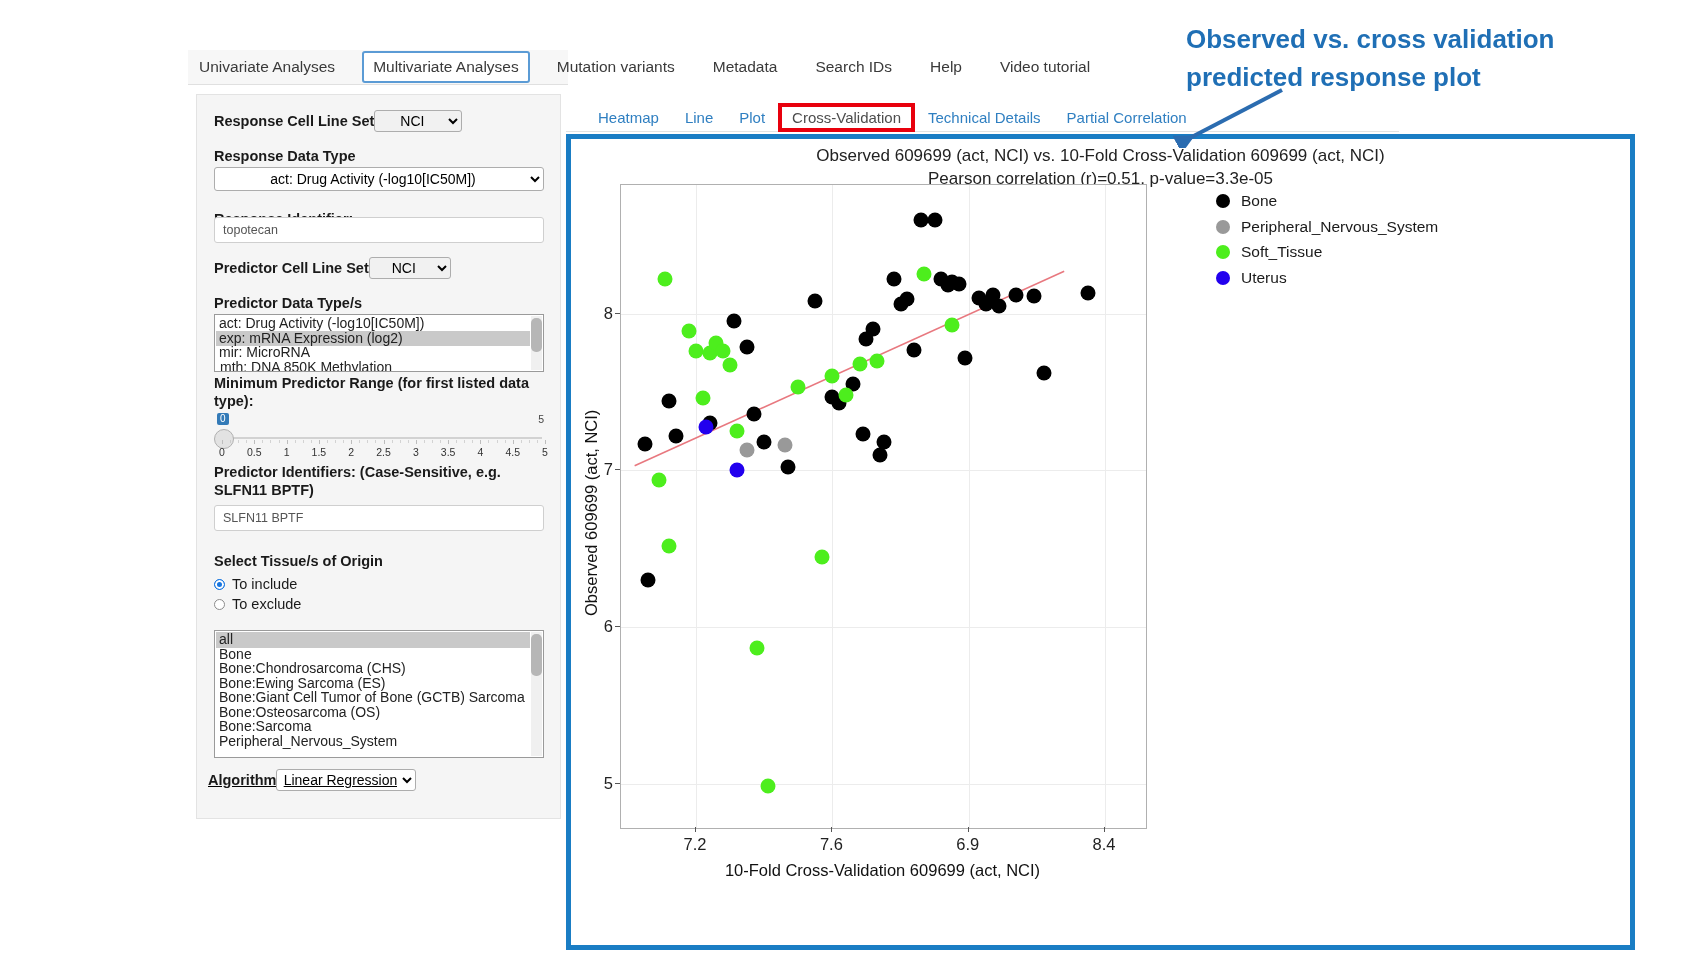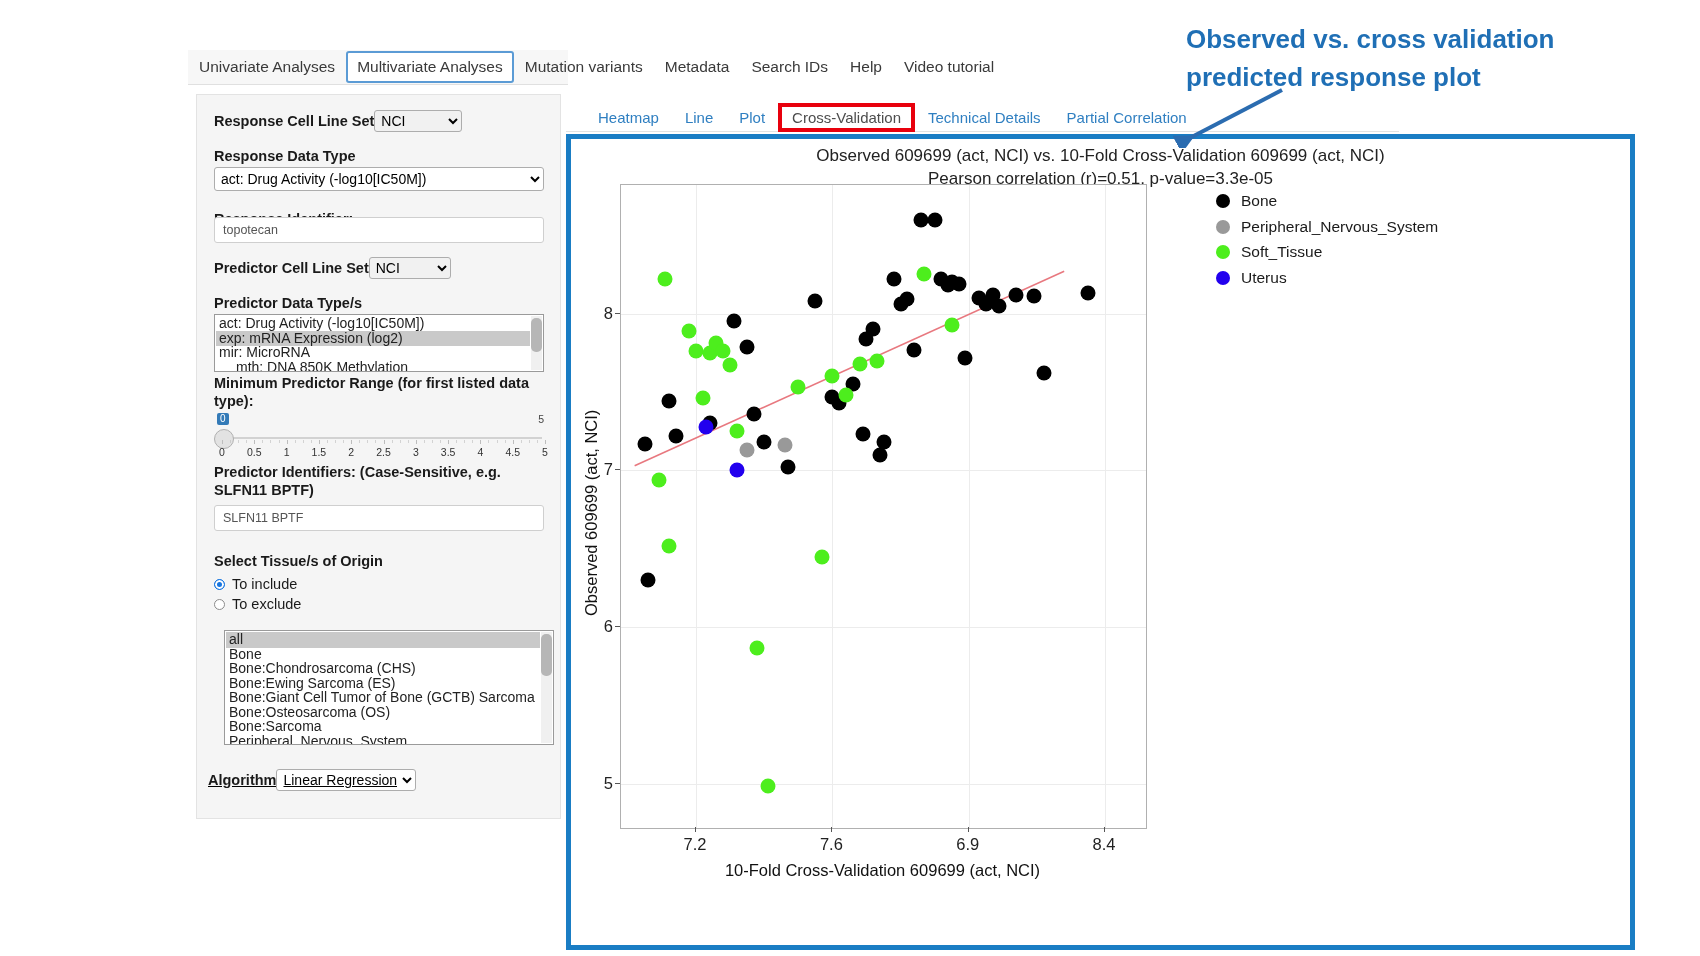--- a/index.html
+++ b/index.html
@@ -8,21 +8,21 @@
     font-family:"Liberation Sans", sans-serif;
     position:relative;overflow:hidden;
   }
   
   #main-nav{
     position:absolute;left:188px;top:50px;width:380px;height:34px;
     background:#f7f7f7;border-bottom:1px solid #e0e0e0;
   }
   #nav-tabs{
     position:absolute;left:188px;top:50px;height:34px;
-    display:flex;align-items:center;gap:0px;
+    display:flex;align-items:center;gap:16px;
   }
   .nav-tab{
     font-size:15.5px;color:#3a3a3a;padding:6px 11px;white-space:nowrap;
     line-height:20px;cursor:pointer;
   }
   .nav-tab.active{
     border:2px solid #5b9bd5;border-radius:3px;background:#ffffff;
     padding:4px 9px;
   }
   
@@ -30,21 +30,21 @@
     position:absolute;left:196px;top:94px;width:363px;height:723px;
     background:#f5f5f5;border:1px solid #e3e3e3;
   }
   .sb-label{
     font-size:14.5px;font-weight:bold;color:#1a1a1a;line-height:17px;
   }
   .sb-row{display:flex;align-items:center;gap:0;}
   select.sb-select{
     font-family:"Liberation Sans",sans-serif;font-size:14px;
     border:1px solid #adadad;background:#f1f1f1;border-radius:3px;
-    padding:1px 2px;height:22px;
+    padding:1px 2px;height:22px;text-align:center;
   }
   .sb-text{
     width:100%;box-sizing:border-box;height:26px;background:#ffffff;
     border:1px solid #cfcfcf;border-radius:3px;
     font-size:12.5px;color:#555;padding:3px 8px;
     font-family:"Liberation Sans",sans-serif;
   }
   .listbox{
     box-sizing:border-box;background:#ffffff;border:1px solid #9a9a9a;
     overflow:hidden;position:relative;
@@ -170,21 +170,21 @@
   <div style="position:absolute;left:17px;top:199px;">
     <span class="sb-label">Predictor Data Type/s</span>
   </div>
   <div class="listbox" id="predictor-listbox" style="position:absolute;left:17px;top:219px;width:330px;height:58px;">
     <div class="lb-scroll">
       <div class="lb-thumb" style="top:2px;height:34px;"></div>
     </div>
   <div class="listopt" style="position: absolute; left: 1px; right: 13px; top: 1px;">act: Drug Activity (-log10[IC50M])</div>
       <div class="listopt sel" style="position: absolute; left: 1px; right: 13px; top: 15.5px;">exp: mRNA Expression (log2)</div>
       <div class="listopt" style="position: absolute; left: 1px; right: 13px; top: 30px;">mir: MicroRNA</div>
-      <div class="listopt" style="position: absolute; left: 18px; right: 13px; top: 44.5px;">mth: DNA 850K Methylation</div>
+      <div class="listopt" style="position: absolute; left: 2px; right: 13px; top: 44.5px;">mth: DNA 850K Methylation</div>
     </div>
 
   <div style="position:absolute;left:17px;top:279px;width:320px;">
     <span class="sb-label">Minimum Predictor Range (for first listed data type):</span>
   </div>
   <div class="slider-wrap" id="range-slider" style="position:absolute;left:17px;top:322px;width:330px;">
     <div class="slider-track"></div>
     <div class="slider-handle"></div>
     <div class="slider-bubble">0</div>
     <div class="slider-max">5</div>
@@ -254,21 +254,21 @@
       <div class="radio-row">
         <span class="radio on"></span>
         <span class="radio-text">To include</span>
       </div>
       <div class="radio-row">
         <span class="radio"></span>
         <span class="radio-text">To exclude</span>
       </div>
     </div>
 
-  <div class="listbox" id="tissue-listbox" style="position:absolute;left:27px;top:535px;width:330px;height:115px;">
+  <div class="listbox" id="tissue-listbox" style="position:absolute;left:17px;top:535px;width:330px;height:128px;">
     <div class="lb-scroll">
       <div class="lb-thumb" style="top:2px;height:42px;"></div>
     </div>
   <div class="listopt sel" style="position: absolute; left: 1px; right: 13px; top: 1px;">all</div>
       <div class="listopt" style="position: absolute; left: 1px; right: 13px; top: 15.5px;">Bone</div>
       <div class="listopt" style="position: absolute; left: 1px; right: 13px; top: 30px;">Bone:Chondrosarcoma (CHS)</div>
       <div class="listopt" style="position: absolute; left: 1px; right: 13px; top: 44.5px;">Bone:Ewing Sarcoma (ES)</div>
       <div class="listopt" style="position: absolute; left: 1px; right: 13px; top: 59px;">Bone:Giant Cell Tumor of Bone (GCTB) Sarcoma</div>
       <div class="listopt" style="position: absolute; left: 1px; right: 13px; top: 73.5px;">Bone:Osteosarcoma (OS)</div>
       <div class="listopt" style="position: absolute; left: 1px; right: 13px; top: 88px;">Bone:Sarcoma</div>

